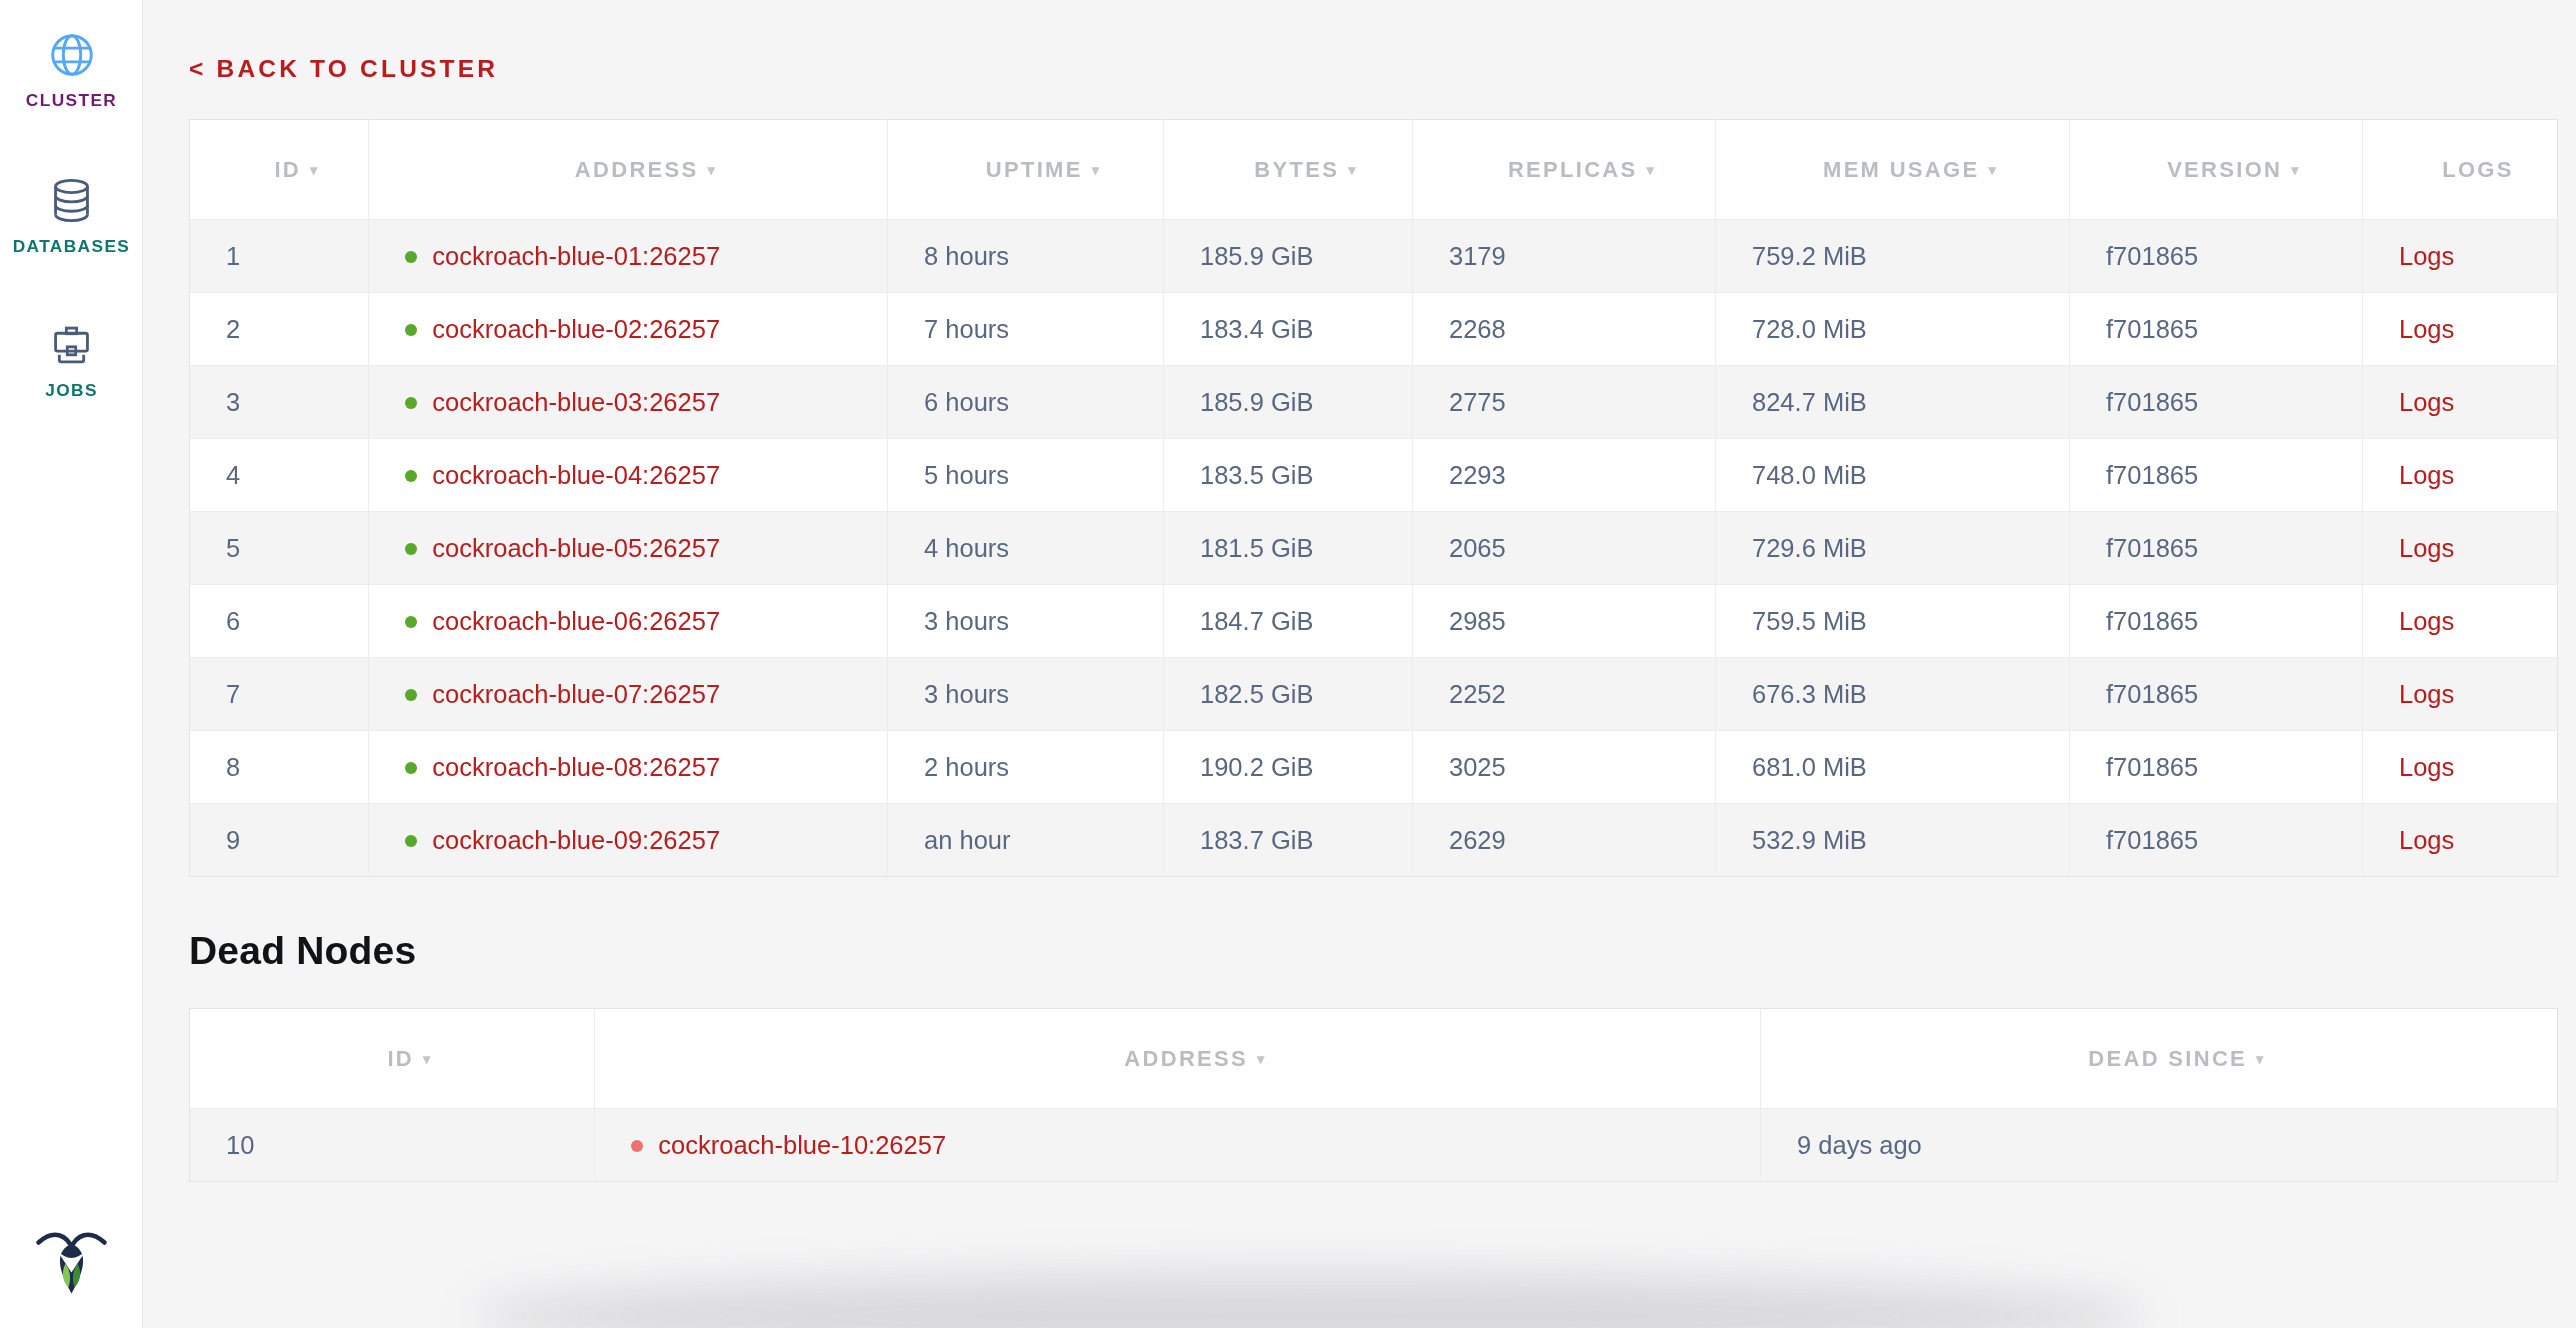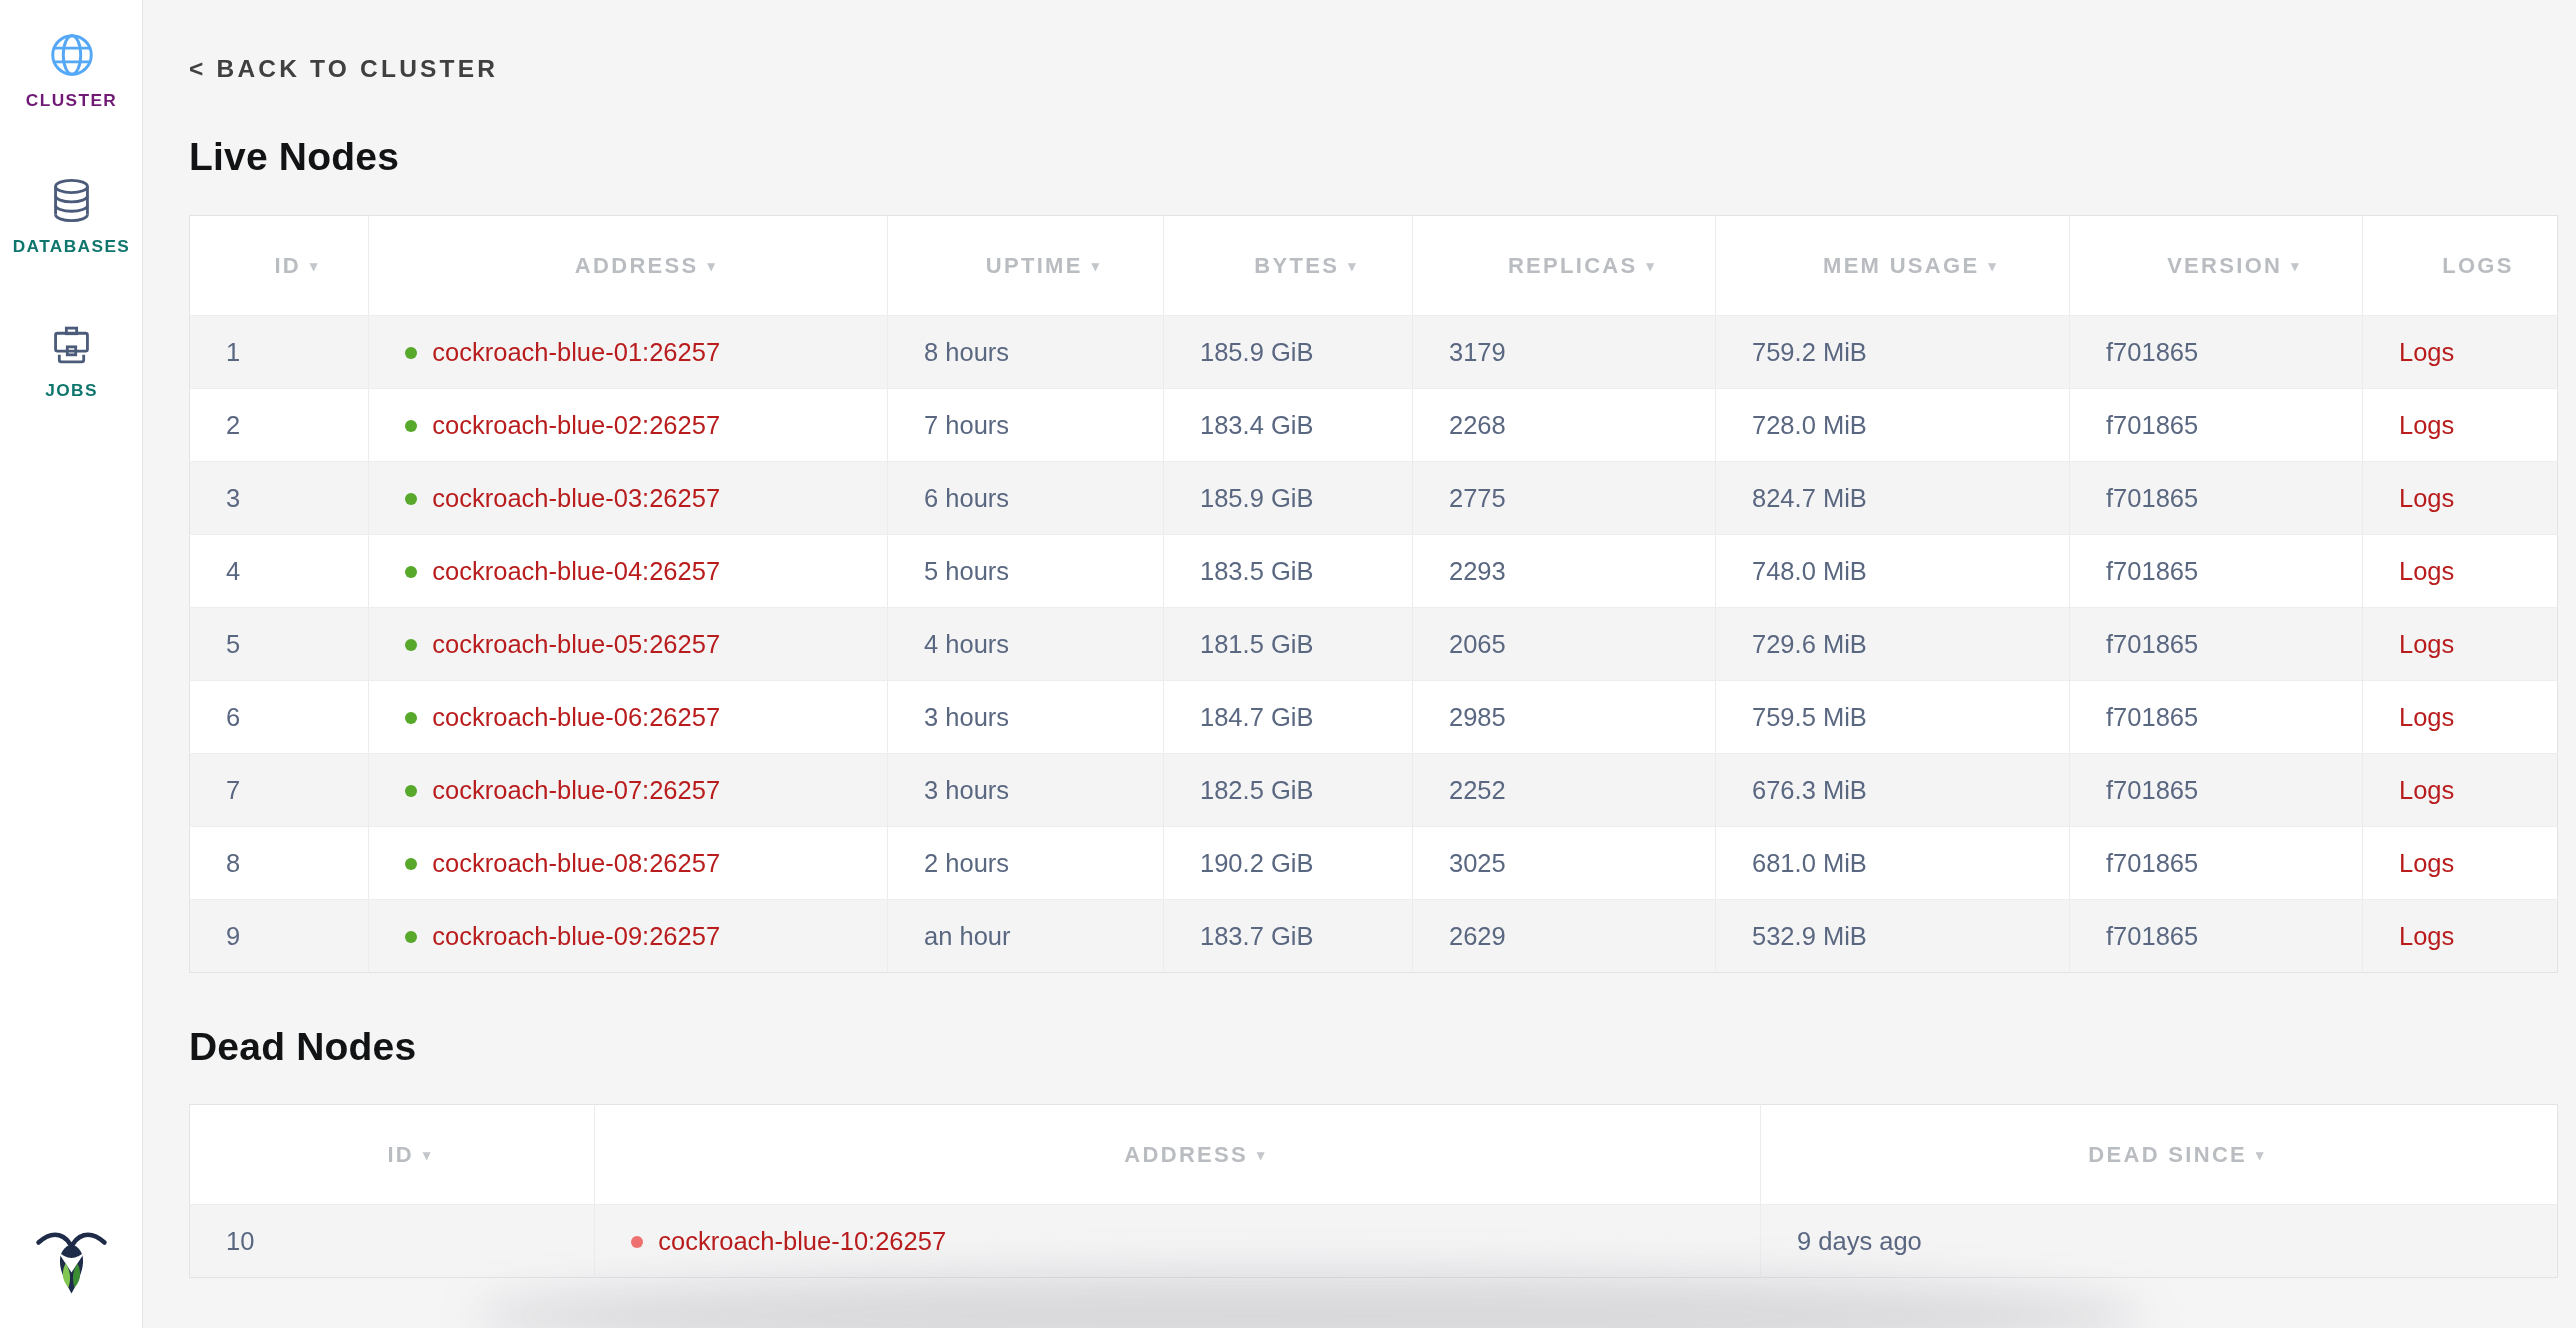--- a/index.html
+++ b/index.html
@@ -16,21 +16,21 @@
   .nav-item.active .nav-label { color:#701a75; }
   .nav-cluster  { top:33px; }
   .nav-databases{ top:178px; }
   .nav-jobs     { top:322px; }
   .side-logo { position:absolute; left:34px; top:1223px; width:75px; height:78px; cursor:pointer; }
 
   
   .main { position:absolute; left:144px; top:0; width:2432px; height:1329px; padding-left:45px; }
 
   .back-link { display:inline-block; margin-top:55px; font-size:24.5px; font-weight:700;
-    letter-spacing:3.2px; color:#404040; text-decoration:none; cursor:pointer; }
+    letter-spacing:3.2px; color:#b91c1c; text-decoration:none; cursor:pointer; }
 
   h1.section-title { margin-top:51px; font-size:39px; line-height:45px; font-weight:700;
     color:#111315; letter-spacing:0.2px; }
 
   table.nodes { border-collapse:collapse; table-layout:fixed; width:2369px;
     background:#ffffff; border:0.9px solid #e2e3e5; }
   table.live-nodes { margin-top:36px; }
   table.dead-nodes { margin-top:35px; }
 
   th { height:100px; text-align:center; vertical-align:middle; padding-left:36px;
@@ -102,21 +102,20 @@
       <path d="M42,52 C36,64 38,76 46,84 C50,71 48,60 42,52 Z" fill="#81c752"></path>
       <path d="M58,52 C64,64 62,76 54,84 C50,71 52,60 58,52 Z" fill="#3c8c34"></path>
     </svg>
   </div>
 </div>
 
 <div class="main">
 
   <a class="back-link">&lt; BACK TO CLUSTER</a>
 
-  <h1 class="section-title">Live Nodes</h1>
 
   <table class="nodes live-nodes">
     <colgroup>
       <col style="width:179px">
         <col style="width:519px">
         <col style="width:276px">
         <col style="width:249px">
       <col style="width:303px">
         <col style="width:354px">
         <col style="width:293px">

